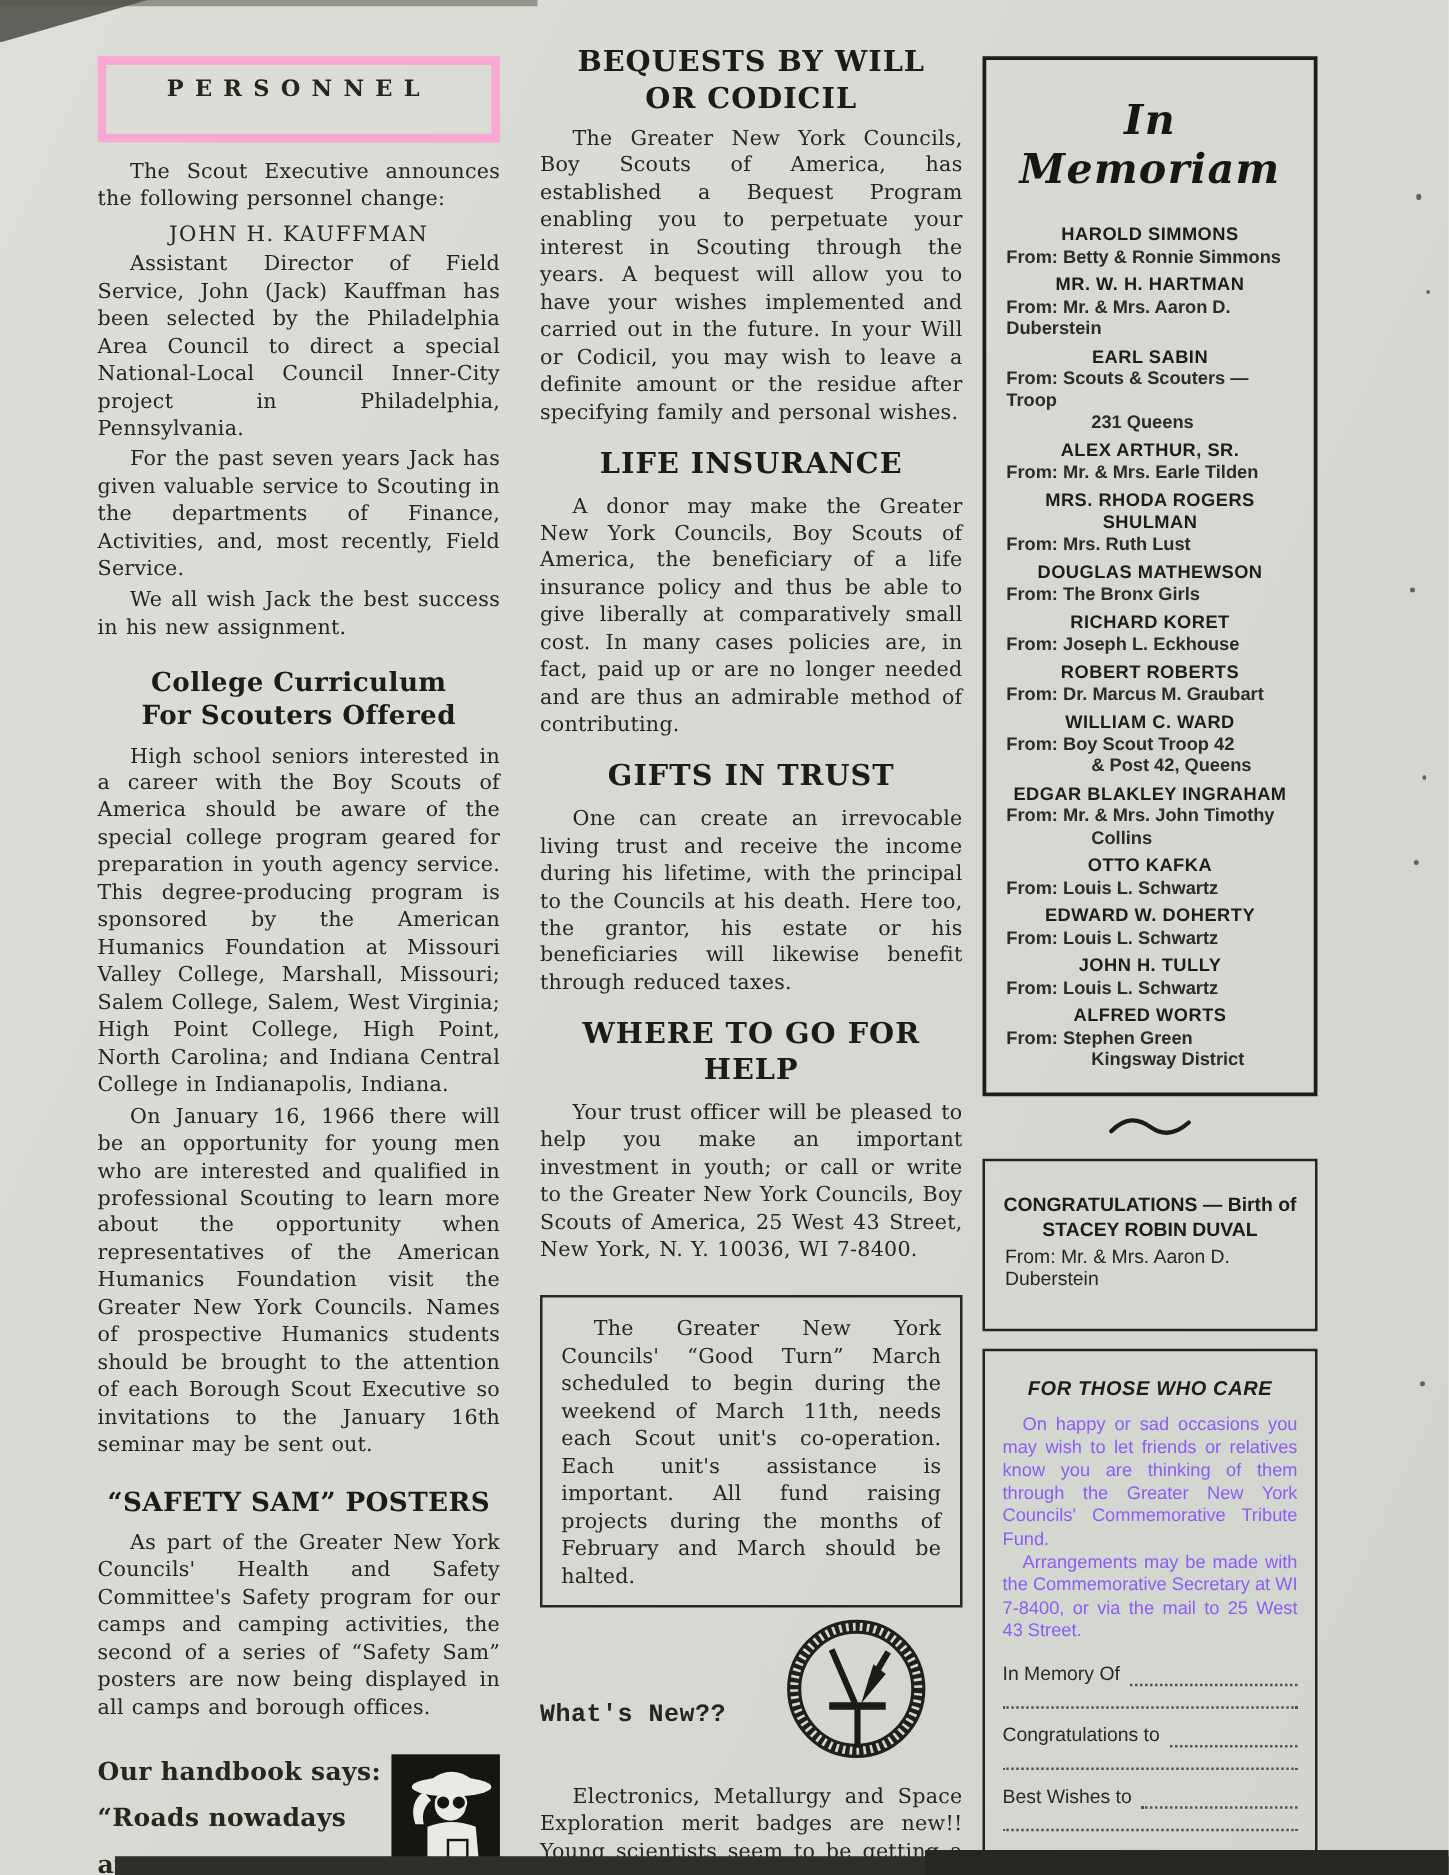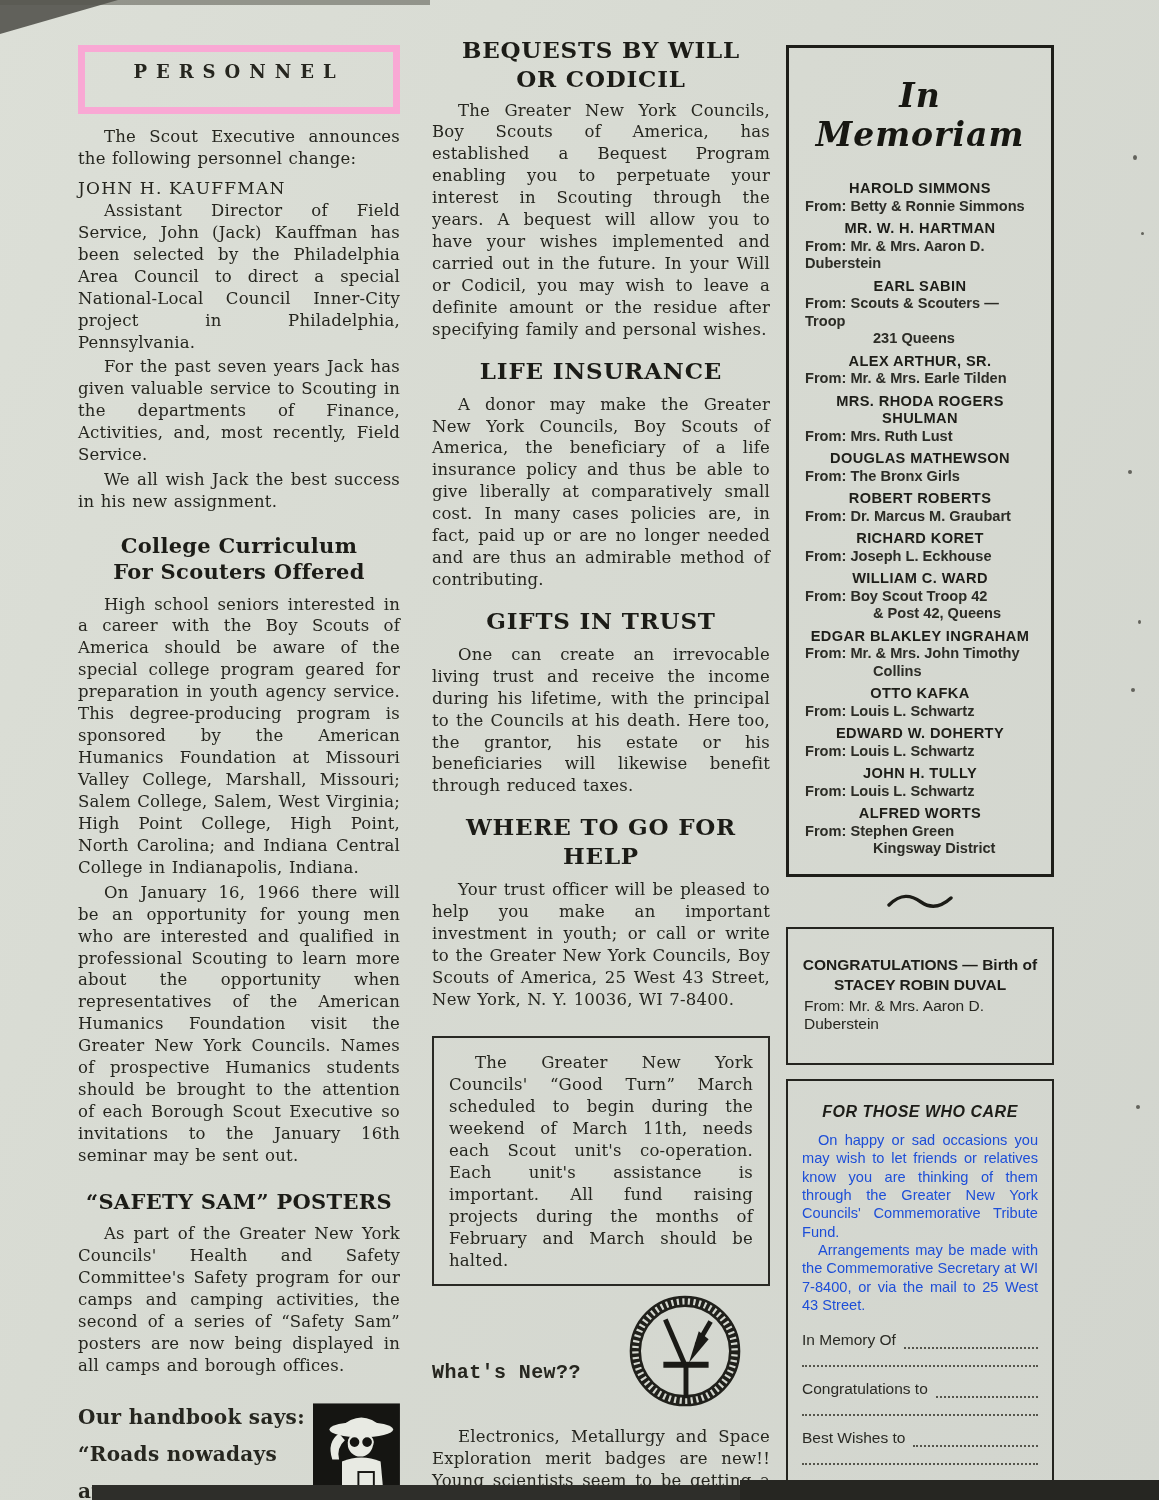--- a/index.html
+++ b/index.html
@@ -25,21 +25,21 @@
   .body-text { font-size:16.5px; line-height:1.33; text-align:justify; text-indent:26px;
     margin:0 0 3px 0; letter-spacing:0.2px; word-spacing:1px; }
 
   .personnel-box { border:7px solid #f9a8d4; text-align:center; padding:9px 0 25px;
     font-weight:bold; font-size:18px; letter-spacing:9px; margin-bottom:12px; }
 
   .serif-head { font-weight:bold; text-align:center; font-size:23px; letter-spacing:0.8px;
     margin:16px 0 8px; line-height:1.25; color:#1c1c17; }
   .serif-head.tight { margin:14px 0 6px; }
   .big-head { font-size:21px; letter-spacing:0.3px; }
-  .name-head { text-align:left; font-size:17px; letter-spacing:1.2px; margin:8px 0 2px; }
+  .name-head { text-align:center; font-size:17px; letter-spacing:1.2px; margin:8px 0 2px; }
 
   .handbook-wrap { display:flex; justify-content:space-between; align-items:flex-start; margin:22px 0 18px; }
   .handbook-text { font-weight:bold; font-size:20px; line-height:1.85; letter-spacing:0.3px; }
   .scout-art { width:90px; height:143px; margin-top:2px; }
 
   .goodturn-box { border:2px solid #292924; padding:14px 15px 12px; margin:26px 0 4px; }
 
   .whatsnew-row { display:flex; align-items:center; justify-content:space-between; margin:8px 0 14px;font-family:Liberation Mono, monospace; }
   .whatsnew-label { font-weight:bold; font-size:20px; letter-spacing:0.4px; margin-top:40px; }
   .transistor { width:118px; height:118px; margin-right:26px; }
@@ -58,21 +58,21 @@
   .congrats-box { border:2px solid #24241f; padding:26px 12px 30px; text-align:center; }
   .congrats-line { font-family:"Liberation Sans", sans-serif; font-weight:bold; font-size:15.5px;
     line-height:1.3; color:#1d1d18; }
   .congrats-from { font-family:"Liberation Sans", sans-serif; font-size:15.5px; text-align:left;
     padding-left:4px; margin-top:2px; }
 
   .care-box { border:2px solid #24241f; padding:14px 14px 24px; margin-top:14px; }
   .care-title { font-family:"Liberation Sans", sans-serif; font-weight:bold; font-size:16px;
     text-align:center; letter-spacing:0.5px; margin:8px 0 10px; color:#1d1d18;font-style:italic; }
   .care-p { font-family:"Liberation Sans", sans-serif; font-size:14.6px; line-height:1.26;
-    text-align:justify; text-indent:16px; margin:0; color:#1d4ed8; }
+    text-align:justify; text-indent:16px; margin:0; color:#8b5cf6; }
   .form-area { margin-top:16px; }
   .form-row { display:flex; align-items:flex-end; margin-top:13px;
     font-family:"Liberation Sans", sans-serif; font-size:15.5px; color:#2a2a24; }
   .form-row .leader { flex:1; border-bottom:2px dotted #55554c; margin-left:8px; height:13px; }
   .form-sep { border-bottom:2px dotted #55554c; height:9px; margin-top:7px; }
 </style>
 </head>
 <body>
 
 <div class="corner-artifact"></div>
@@ -183,26 +183,26 @@
     </div>
     <div class="mem-entry">
       <div class="mem-name">MRS. RHODA ROGERS SHULMAN</div>
       <div class="mem-from">From:  Mrs. Ruth Lust</div>
     </div>
     <div class="mem-entry">
       <div class="mem-name">DOUGLAS MATHEWSON</div>
       <div class="mem-from">From:  The Bronx Girls</div>
     </div>
     <div class="mem-entry">
+      <div class="mem-name">RICHARD KORET</div>
+      <div class="mem-from">From:  Joseph L. Eckhouse</div>
+    </div>
+    <div class="mem-entry">
       <div class="mem-name">ROBERT ROBERTS</div>
       <div class="mem-from">From:  Dr. Marcus M. Graubart</div>
-    </div>
-    <div class="mem-entry">
-      <div class="mem-name">RICHARD KORET</div>
-      <div class="mem-from">From:  Joseph L. Eckhouse</div>
     </div>
     <div class="mem-entry">
       <div class="mem-name">WILLIAM C. WARD</div>
       <div class="mem-from">From:  Boy Scout Troop 42</div>
       <div class="mem-from mem-from2">&amp; Post 42, Queens</div>
     </div>
     <div class="mem-entry">
       <div class="mem-name">EDGAR BLAKLEY INGRAHAM</div>
       <div class="mem-from">From:  Mr. &amp; Mrs. John Timothy</div>
       <div class="mem-from mem-from2">Collins</div>

